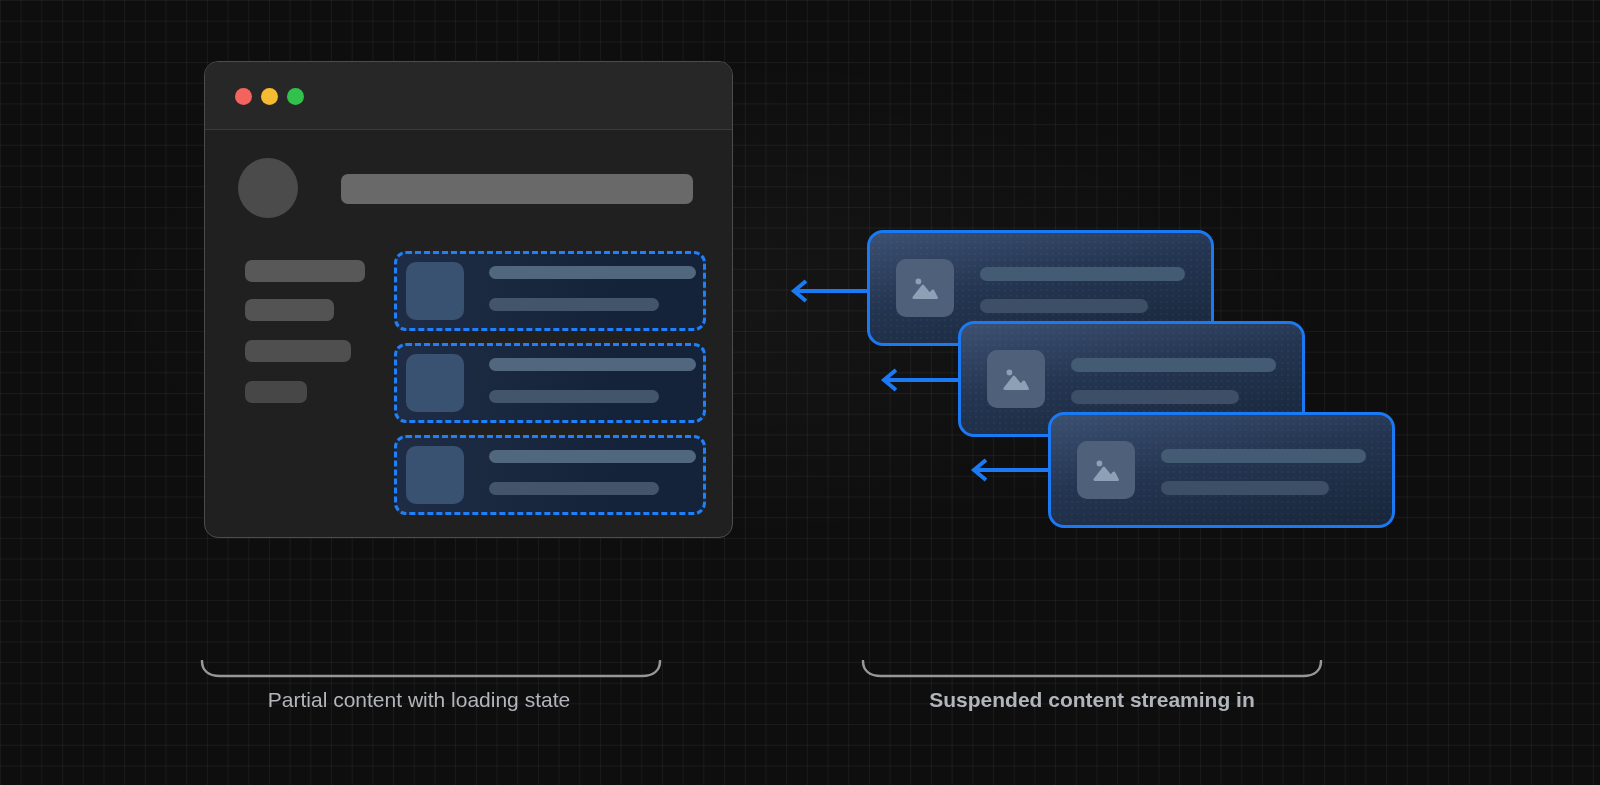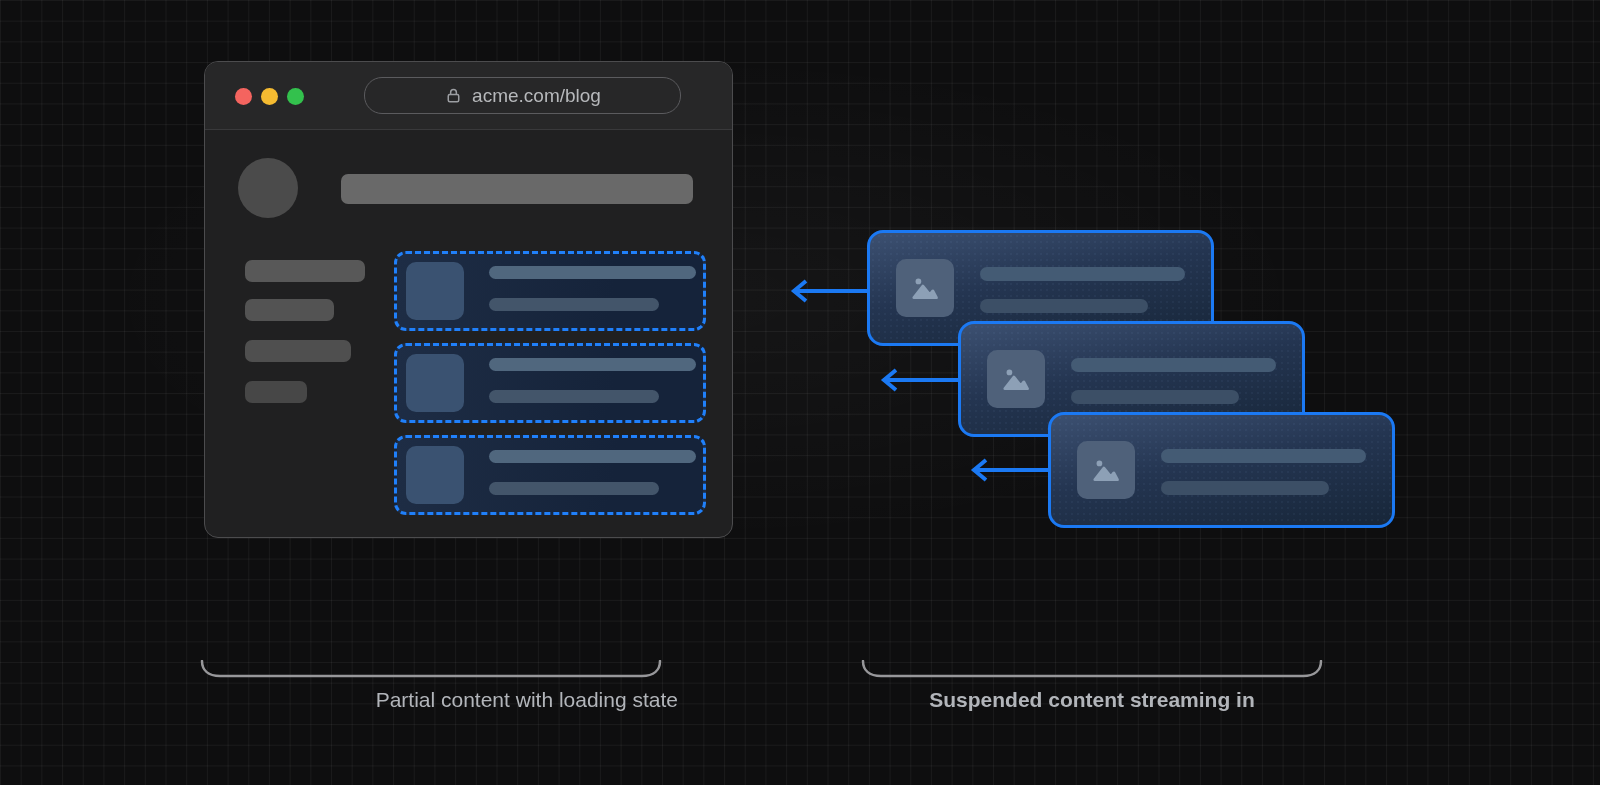--- a/index.html
+++ b/index.html
@@ -104,43 +104,36 @@
   .arrow.c { left:962px; top:456px; }
 
   
   .bracket { position:absolute; width:462px; height:20px; }
   .bracket.left  { left:200px; top:660px; }
   .bracket.right { left:861px; top:660px; }
   .caption {
     position:absolute; width:462px; top:686px;
     text-align:center; color:#b2b5ba; font-size:21px; line-height:1.35;
   }
-  .caption.left  { left:216px;text-align:right; }
+  .caption.left  { left:188px; }
   .caption.right { left:861px;font-weight:bold; }
 </style>
 </head>
 <body>
 
 <div class="canvas">
   <div class="vignette"></div>
 
   <div class="browser">
     <div class="browser-header">
       <div class="lights">
         <span class="light red"></span>
         <span class="light yellow"></span>
         <span class="light green"></span>
       </div>
-      <div class="urlbar">
-        <svg width="19" height="19" viewBox="0 0 20 20" fill="none" stroke="#9c9ea2" stroke-width="1.6">
-          <rect x="4.5" y="9" width="11" height="7.5" rx="1.6"></rect>
-          <path d="M7 9 V6.6 a3 3 0 0 1 6 0 V9"></path>
-        </svg>
-        <span>acme.com/blog</span>
-      </div>
     </div>
 
     <div class="browser-body">
       <div class="avatar"></div>
       <div class="title-skel"></div>
 
       <div class="side-skel s1"></div>
       <div class="side-skel s2"></div>
       <div class="side-skel s3"></div>
       <div class="side-skel s4"></div>

